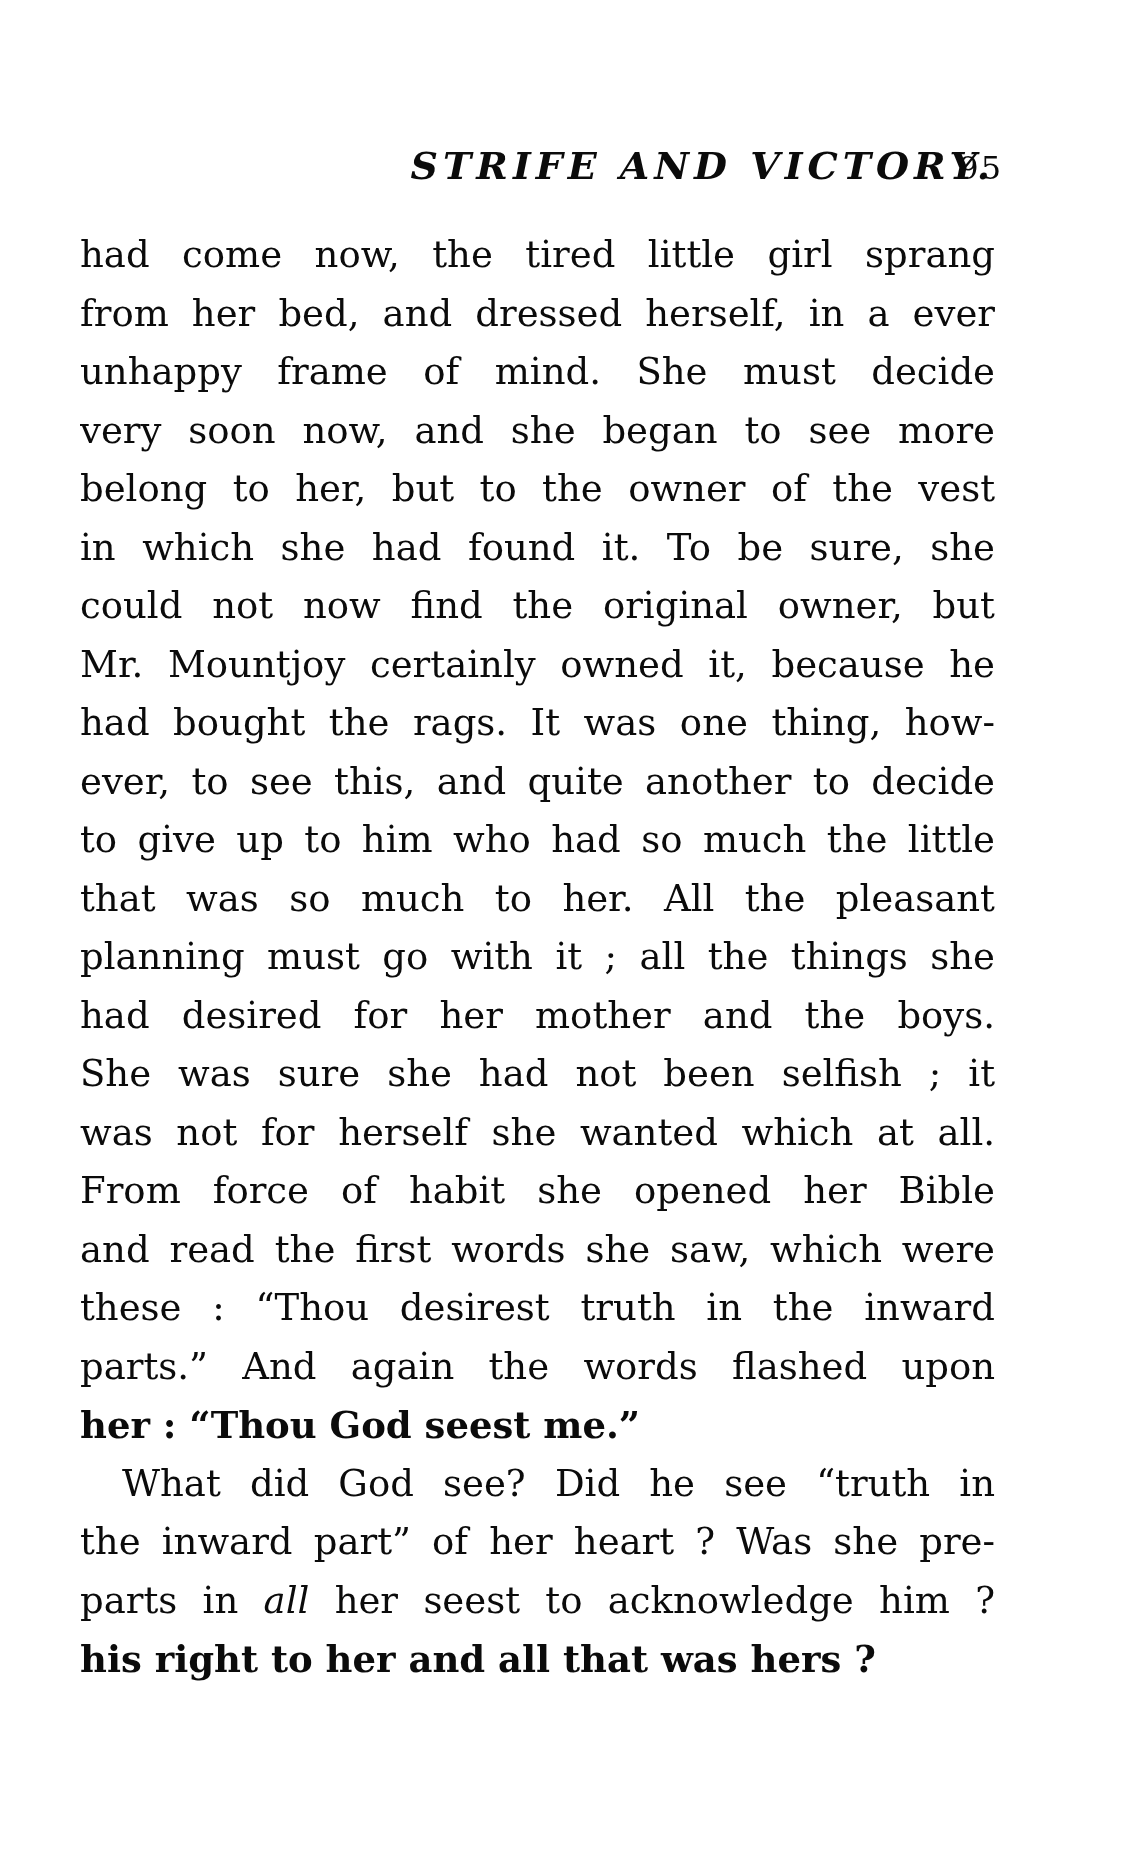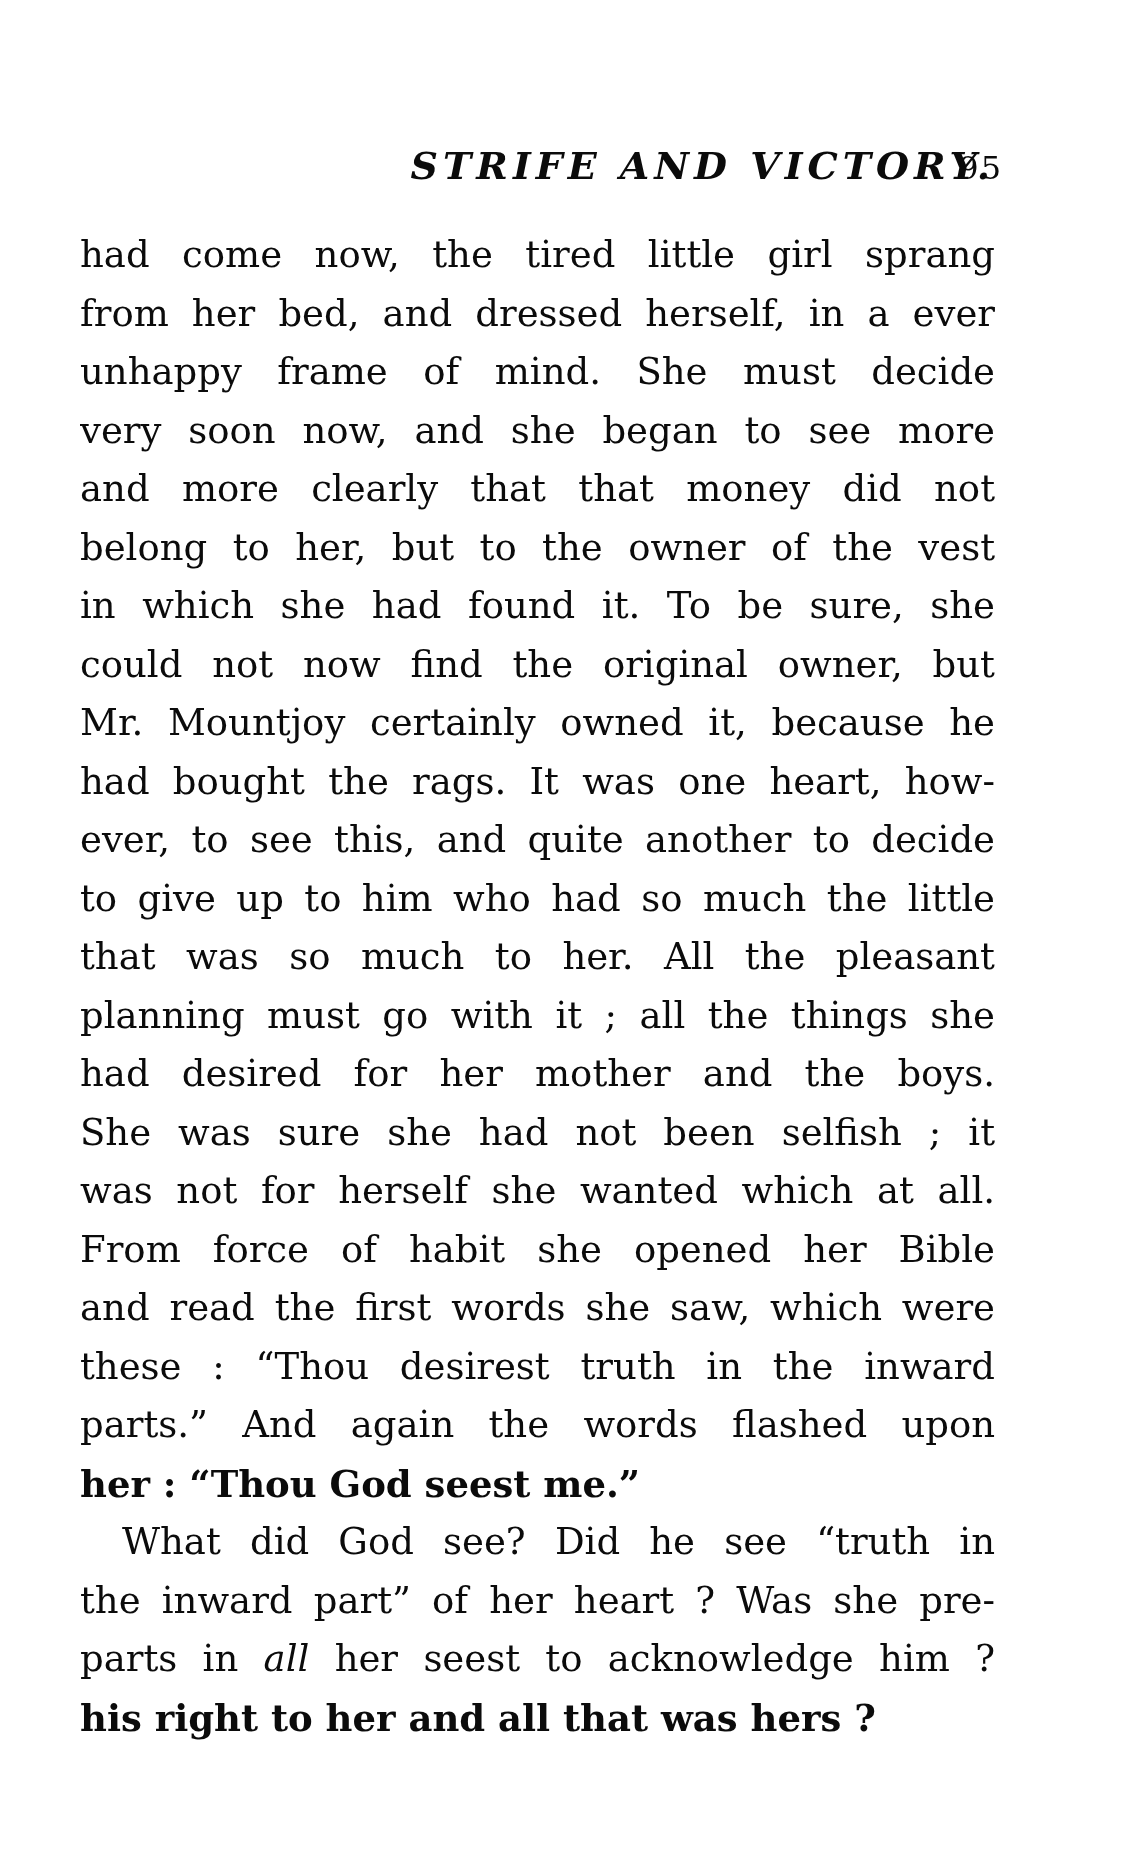--- a/index.html
+++ b/index.html
@@ -73,26 +73,25 @@
 <div class="page">
   <div class="header">
     <span class="running-title">STRIFE AND VICTORY.</span>
     <span class="page-number">95</span>
   </div>
   <div class="body-text">
       <div class="line"><span>had come now, the tired little girl sprang</span></div>
       <div class="line"><span>from her bed, and dressed herself, in a ever</span></div>
       <div class="line"><span>unhappy frame of mind. She must decide</span></div>
       <div class="line"><span>very soon now, and she began to see more</span></div>
-      <div class="line"><span>and more clearly that that money did not</span></div>
       <div class="line"><span>belong to her, but to the owner of the vest</span></div>
       <div class="line"><span>in which she had found it. To be sure, she</span></div>
       <div class="line"><span>could not now find the original owner, but</span></div>
       <div class="line"><span>Mr. Mountjoy certainly owned it, because he</span></div>
-      <div class="line"><span>had bought the rags. It was one heart, how-</span></div>
+      <div class="line"><span>had bought the rags. It was one thing, how-</span></div>
       <div class="line"><span>ever, to see this, and quite another to decide</span></div>
       <div class="line"><span>to give up to him who had so much the little</span></div>
       <div class="line"><span>that was so much to her. All the pleasant</span></div>
       <div class="line"><span>planning must go with it ; all the things she</span></div>
       <div class="line"><span>had desired for her mother and the boys.</span></div>
       <div class="line"><span>She was sure she had not been selfish ; it</span></div>
       <div class="line"><span>was not for herself she wanted which at all.</span></div>
       <div class="line"><span>From force of habit she opened her Bible</span></div>
       <div class="line"><span>and read the first words she saw, which were</span></div>
       <div class="line"><span>these : “Thou desirest truth in the inward</span></div>

